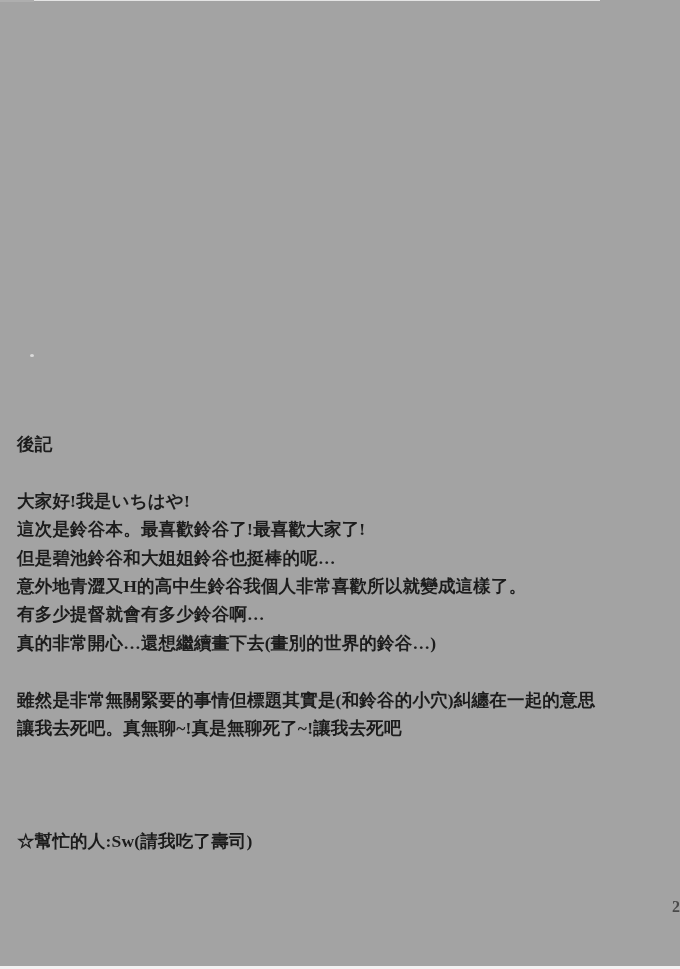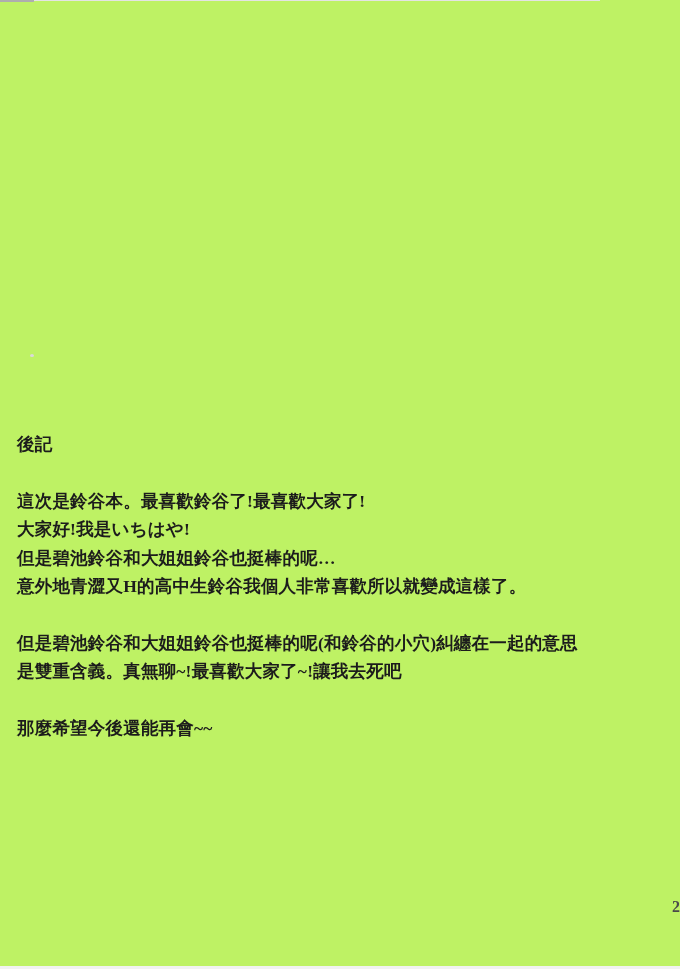--- a/index.html
+++ b/index.html
@@ -11,21 +11,21 @@
     height: 969px;
     overflow: hidden;
     position: relative;
     background: #fcfcfc;
     font-family: "Liberation Serif", "DejaVu Serif", serif;
   }
   .scan-page {
     position: absolute;
     left: 0; top: 0;
     width: 680px; height: 969px;
-    background: #bef264;
+    background: #a3a3a3;
   }
   
   .artifact-top-line {
     position: absolute;
     left: 0; top: 0;
     width: 600px; height: 1px;
     background: #e4e4e4;
   }
   .artifact-top-corner {
     position: absolute;
@@ -77,28 +77,30 @@
 <div class="scan-page">
 
   <div class="artifact-top-line"></div>
   <div class="artifact-top-corner"></div>
   <div class="artifact-speck"></div>
   <div class="artifact-bottom-strip"></div>
 
   <div class="textblock">
     <div class="line">後記</div>
     <div class="line"></div>
+    <div class="line">大家好!我是いちはや!</div>
     <div class="line">這次是鈴谷本。最喜歡鈴谷了!最喜歡大家了!</div>
-    <div class="line">大家好!我是いちはや!</div>
     <div class="line">但是碧池鈴谷和大姐姐鈴谷也挺棒的呢…</div>
     <div class="line">意外地青澀又H的高中生鈴谷我個人非常喜歡所以就變成這樣了。</div>
+    <div class="line">有多少提督就會有多少鈴谷啊…</div>
+    <div class="line">真的非常開心…還想繼續畫下去(畫別的世界的鈴谷…)</div>
     <div class="line"></div>
-    <div class="line">但是碧池鈴谷和大姐姐鈴谷也挺棒的呢(和鈴谷的小穴)糾纏在一起的意思</div>
-    <div class="line">是雙重含義。真無聊~!最喜歡大家了~!讓我去死吧</div>
-    <div class="line"></div>
-    <div class="line">那麼希望今後還能再會~~</div>
+    <div class="line">雖然是非常無關緊要的事情但標題其實是(和鈴谷的小穴)糾纏在一起的意思</div>
+    <div class="line">讓我去死吧。真無聊~!真是無聊死了~!讓我去死吧</div>
     <div class="line"></div>
     <div class="line"></div>
+    <div class="line"></div>
+    <div class="line">☆幫忙的人:Sw(請我吃了壽司)</div>
   </div>
 
   <div class="page-number">2</div>
 
 </div>
 
 </body></html>

